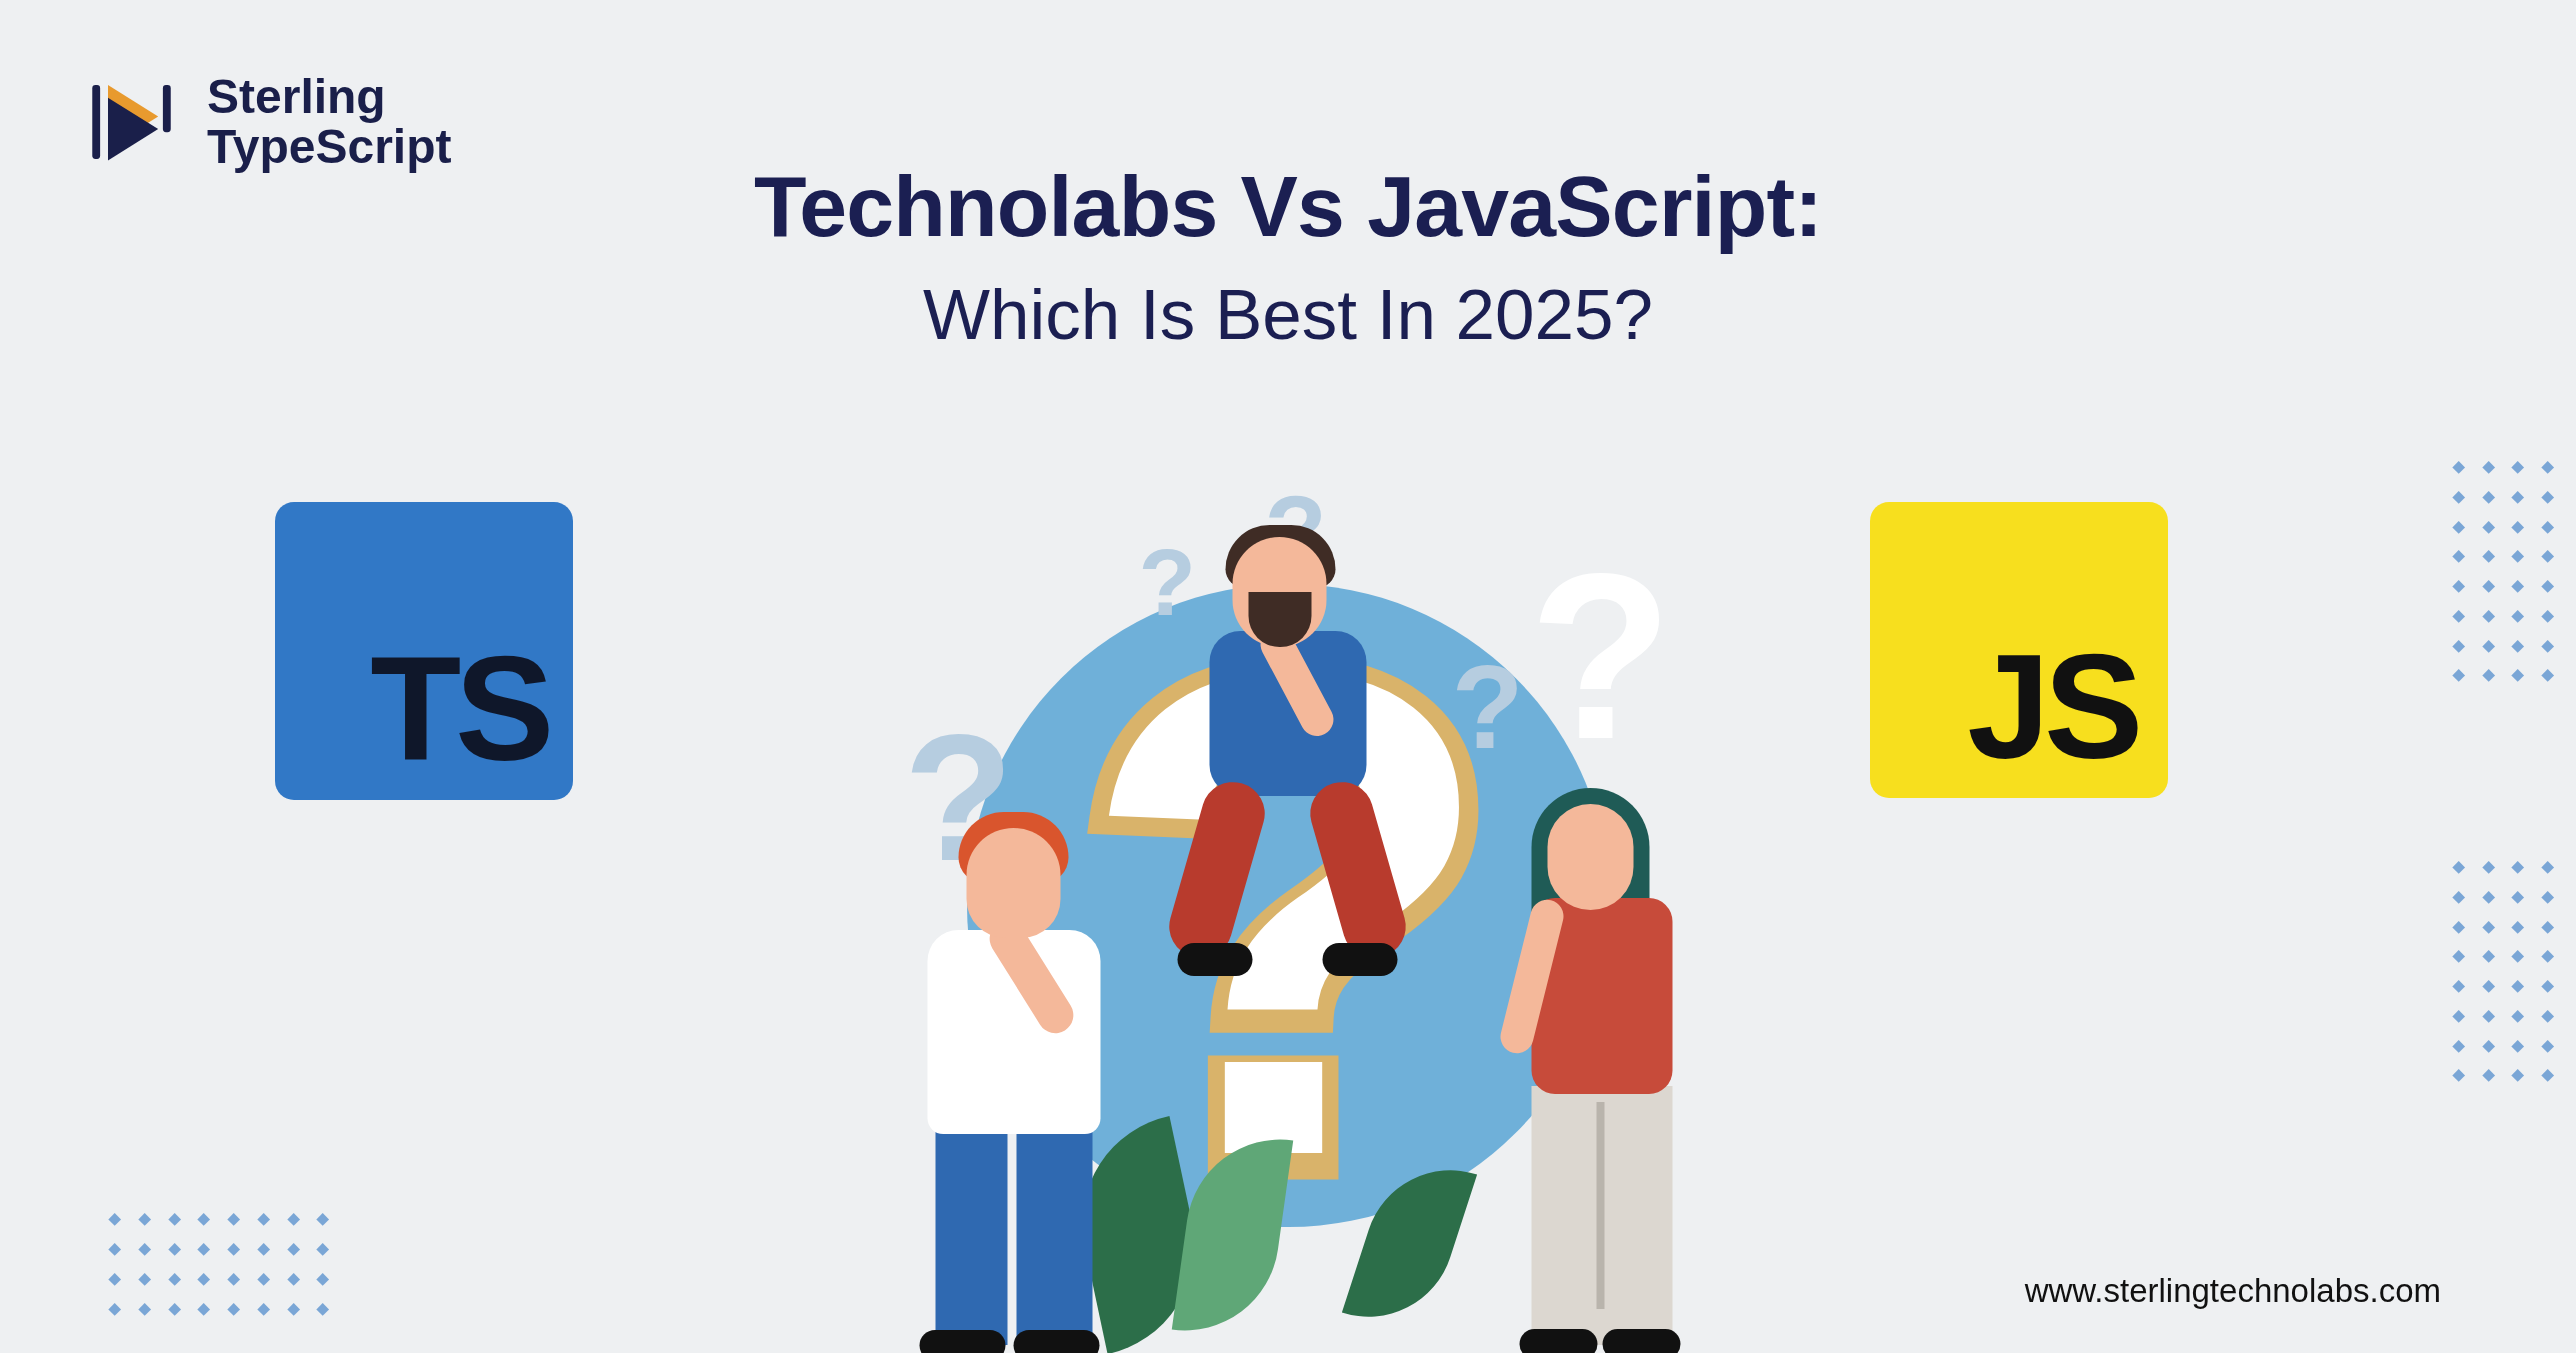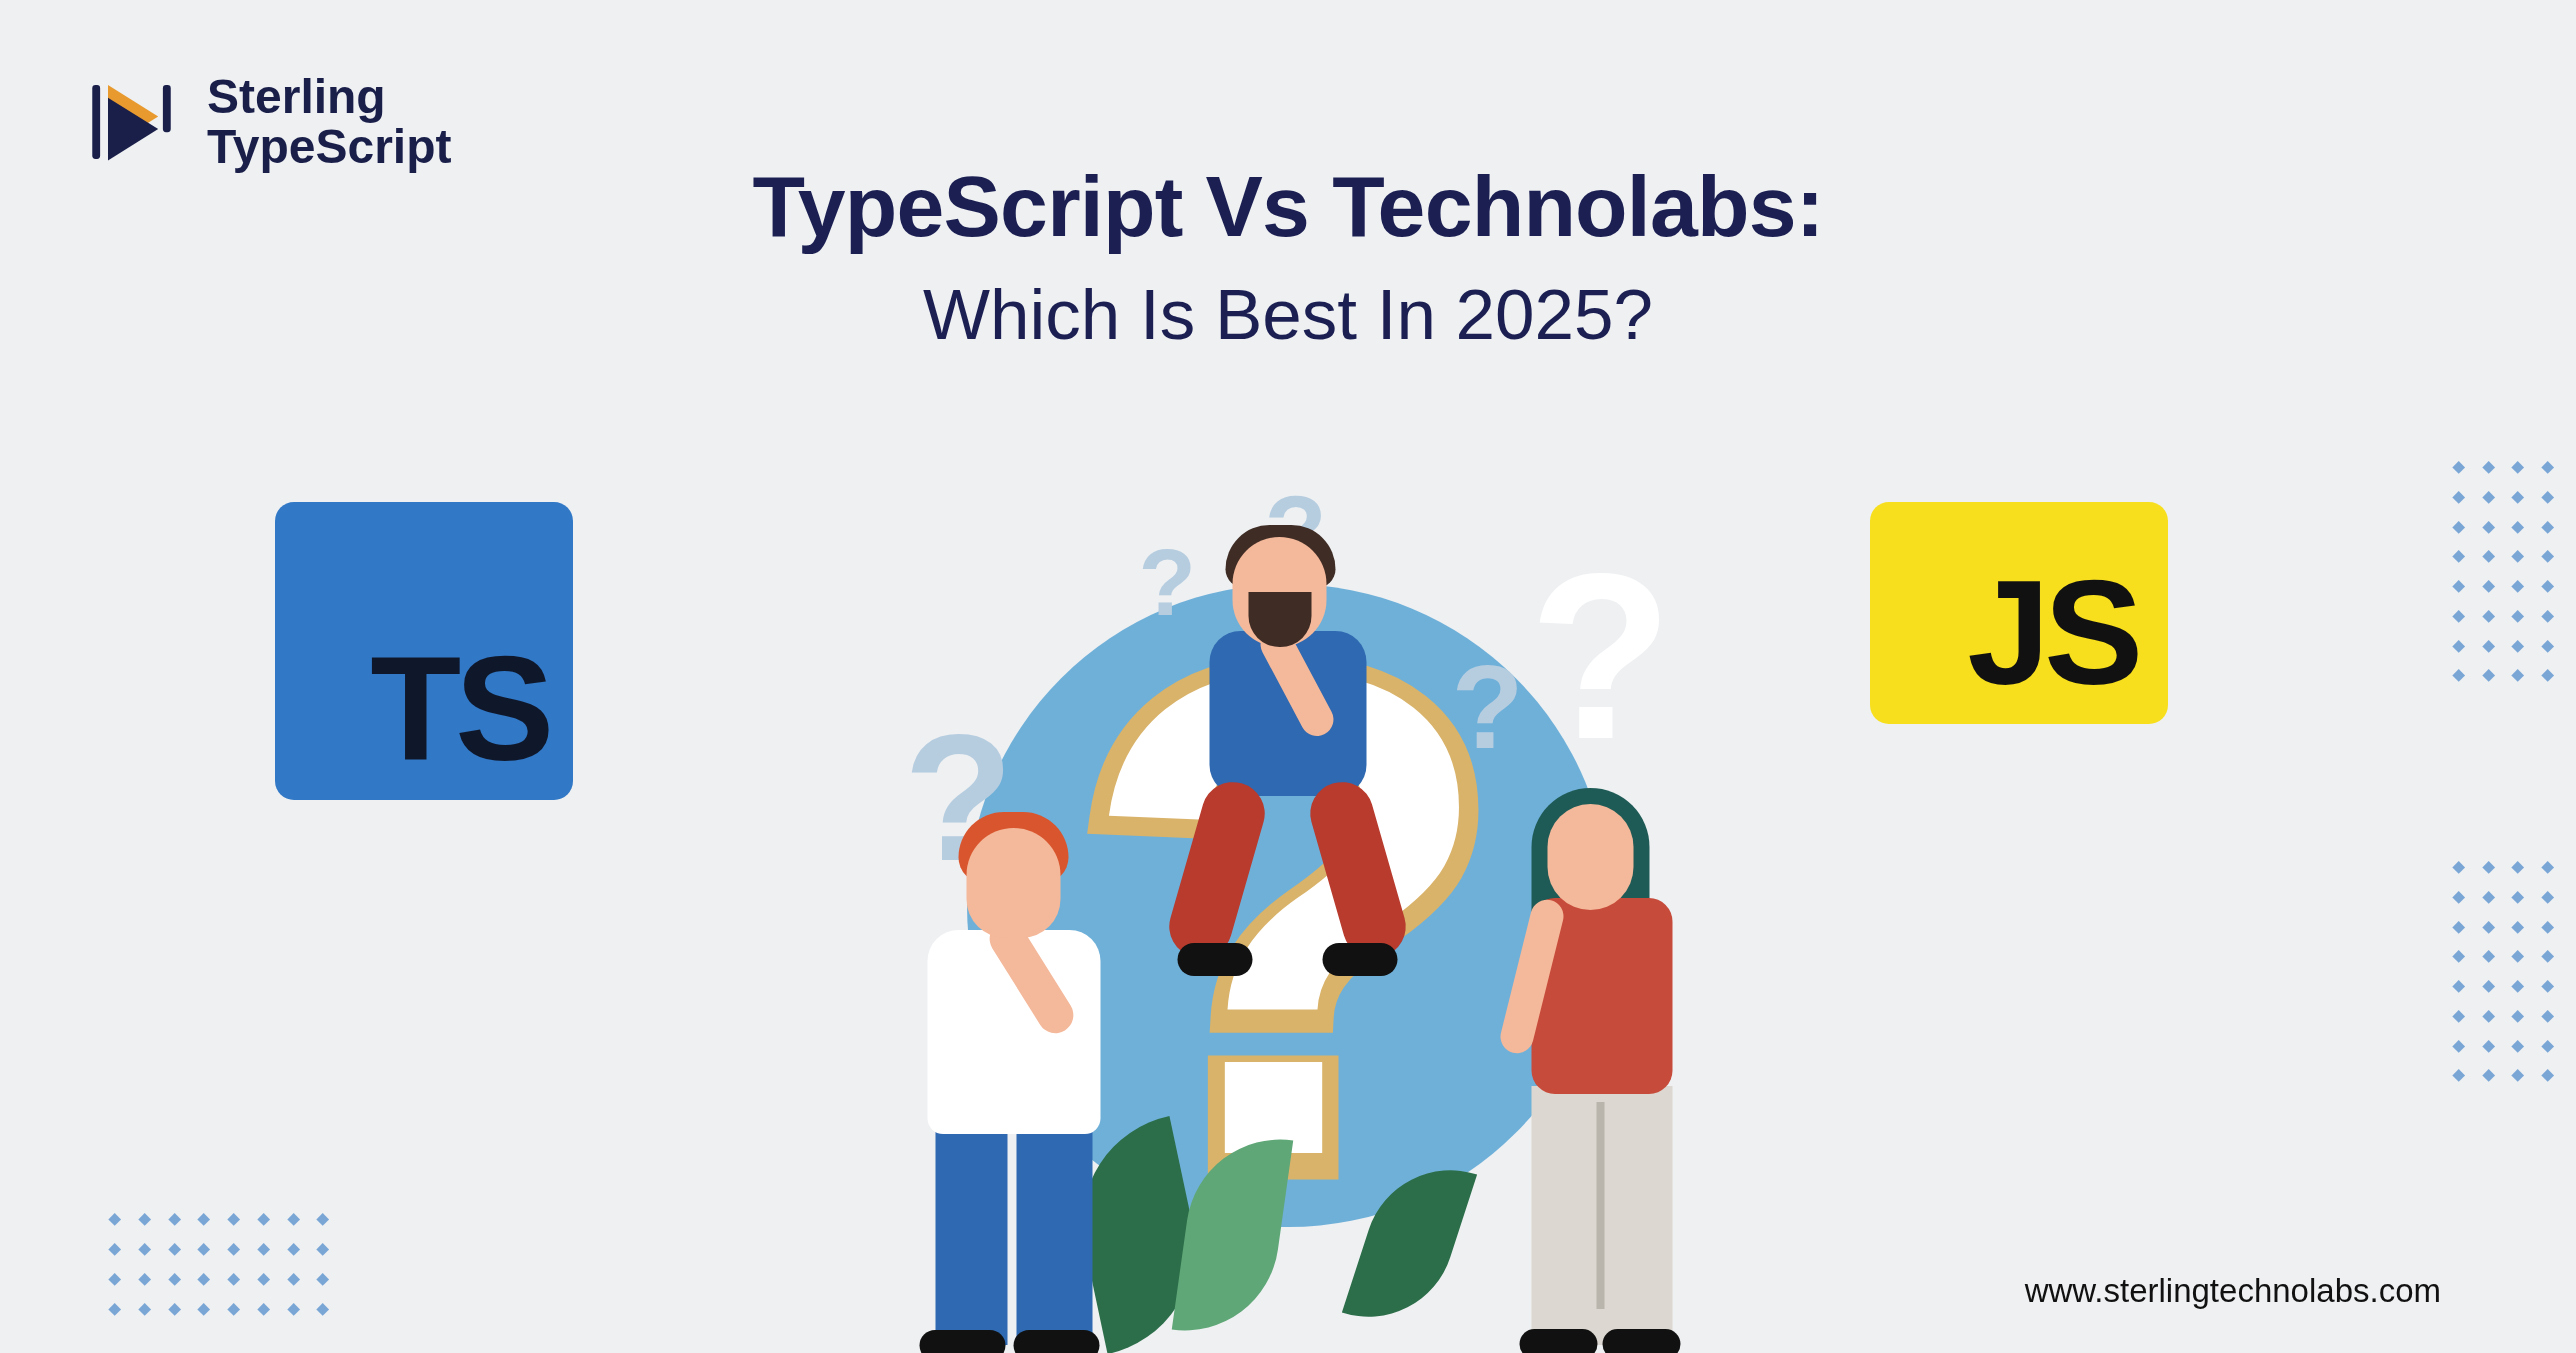--- a/index.html
+++ b/index.html
@@ -9,21 +9,21 @@
 .logo-mark{width:102px;height:102px;position:relative}
 .logo-text{display:flex;flex-direction:column;font-weight:700;font-size:48px;line-height:1.05;color:#1a1f4a}
 
 .hero-title{position:absolute;top:157px;left:0;right:0;text-align:center}
 .hero-title .line1{font-weight:900;font-size:86px;color:#1b1f52;letter-spacing:-0.8px}
 .hero-title .line2{font-weight:500;font-size:71px;color:#1b1f52;margin-top:18px}
 
 .ts-badge{position:absolute;top:502px;left:275px;width:298px;height:298px;background:#3178c6;border-radius:19px;display:flex;align-items:flex-end;justify-content:flex-end;padding:17px 25px}
 .ts-badge .lbl{font-weight:900;font-size:149px;color:#0f172a;line-height:1;letter-spacing:-6.3px}
 
-.js-badge{position:absolute;top:502px;right:408px;width:298px;height:222px;background:#f7df1e;border-radius:19px;display:flex;align-items:flex-end;justify-content:flex-end;padding:17px 31px}
+.js-badge{position:absolute;top:502px;right:408px;width:298px;height:296px;background:#f7df1e;border-radius:19px;display:flex;align-items:flex-end;justify-content:flex-end;padding:17px 31px}
 .js-badge .lbl{font-weight:900;font-size:149px;color:#111;line-height:1;letter-spacing:-6.3px}
 
 .scene{position:absolute;left:50%;bottom:0;transform:translateX(-50%);width:863px;height:863px}
 .circle-bg{position:absolute;left:50%;top:94px;transform:translateX(-50%);width:643px;height:643px;background:#6fb0d9;border-radius:50%}
 .big-q{position:absolute;left:50%;top:141px;transform:translateX(-50%);font-size:706px;font-weight:900;color:#fff;line-height:.82;text-shadow:0 0 0 #d9b36a;-webkit-text-stroke:31px #d9b36a}
 .big-q-inner{position:absolute;left:50%;top:141px;transform:translateX(-50%);font-size:690px;font-weight:900;color:#fff;line-height:.82}
 .fq{position:absolute;font-weight:900;color:#b6cde0}
 .fq1{left:47px;top:204px;font-size:180px}
 .fq2{left:282px;top:39px;font-size:94px}
 .fq3{left:408px;top:-15.7px;font-size:102px}
@@ -92,21 +92,21 @@
       <rect x="98" y="18" width="10" height="60" rx="4" fill="#1a1f4a"></rect>
     </svg>
   </div>
   <div class="logo-text">
     <span>Sterling</span>
     <span>TypeScript</span>
   </div>
 </div>
 
 <div class="hero-title">
-  <div class="line1">TypeScript Vs Technolabs:</div>
+  <div class="line1">Technolabs Vs JavaScript:</div>
   <div class="line2">Which Is Best In 2025?</div>
 </div>
 
 <div class="ts-badge">
   <span class="lbl">TS</span>
 </div>
 
 <div class="js-badge">
   <span class="lbl">JS</span>
 </div>

